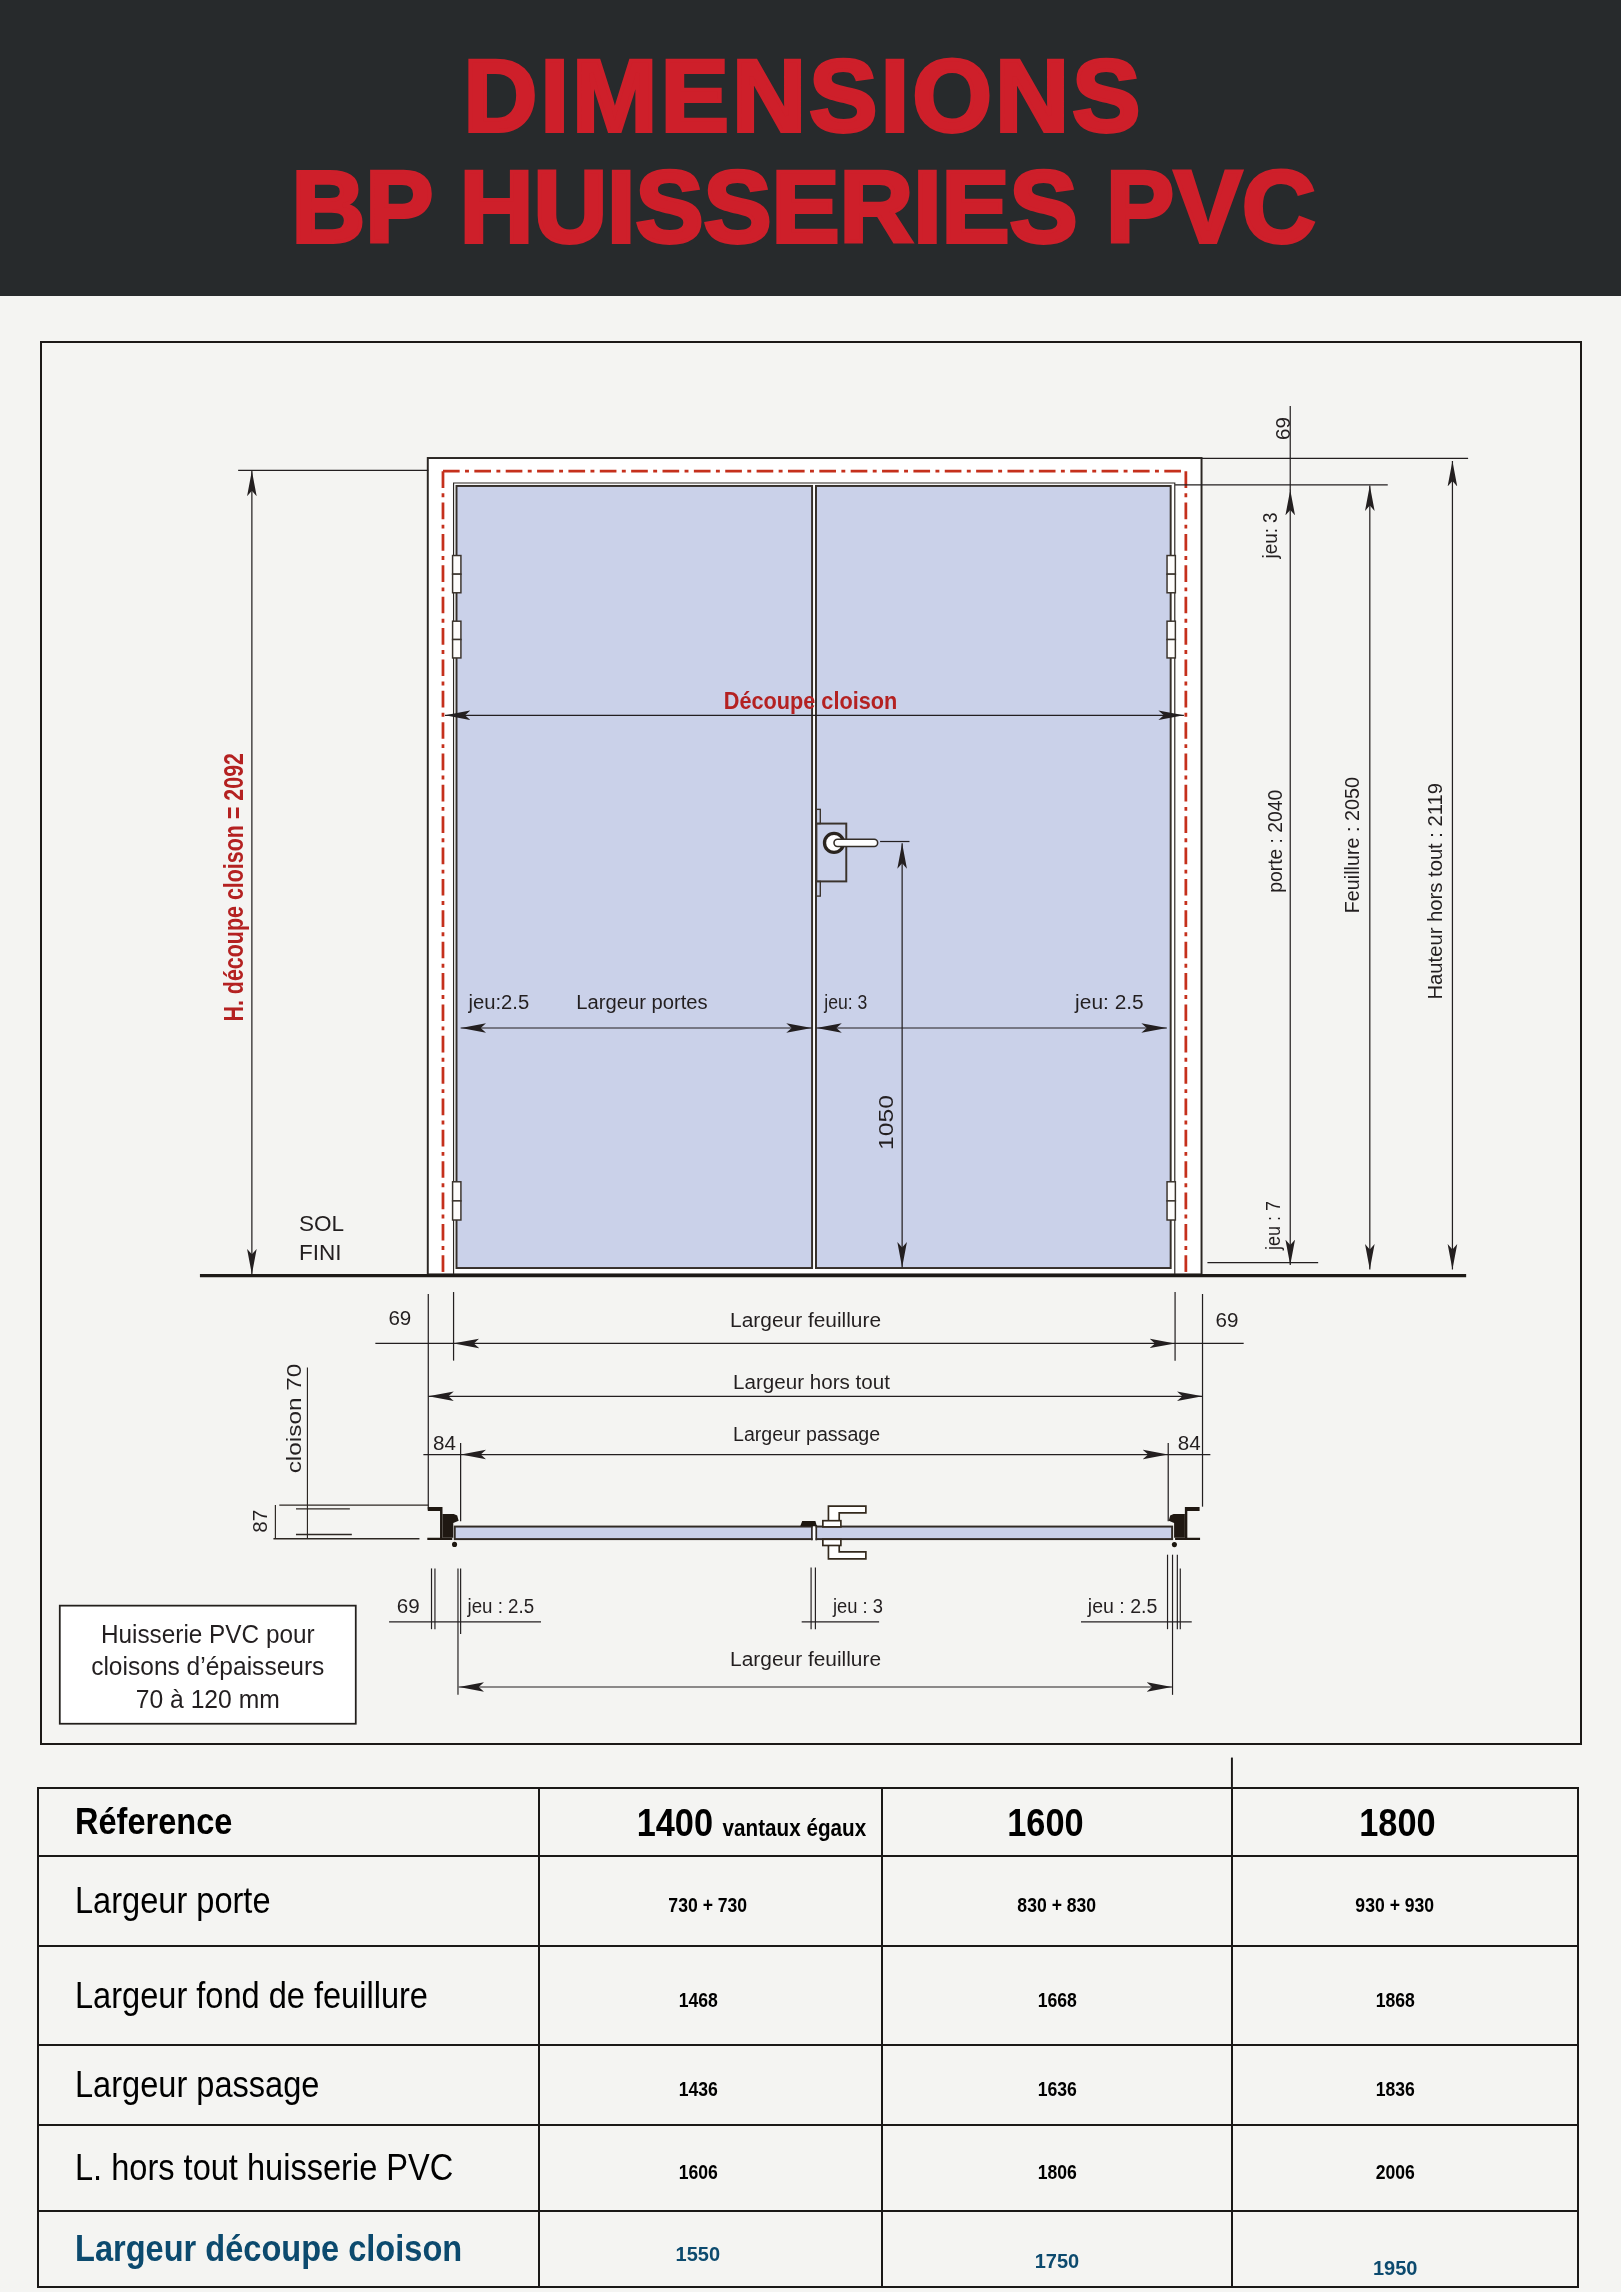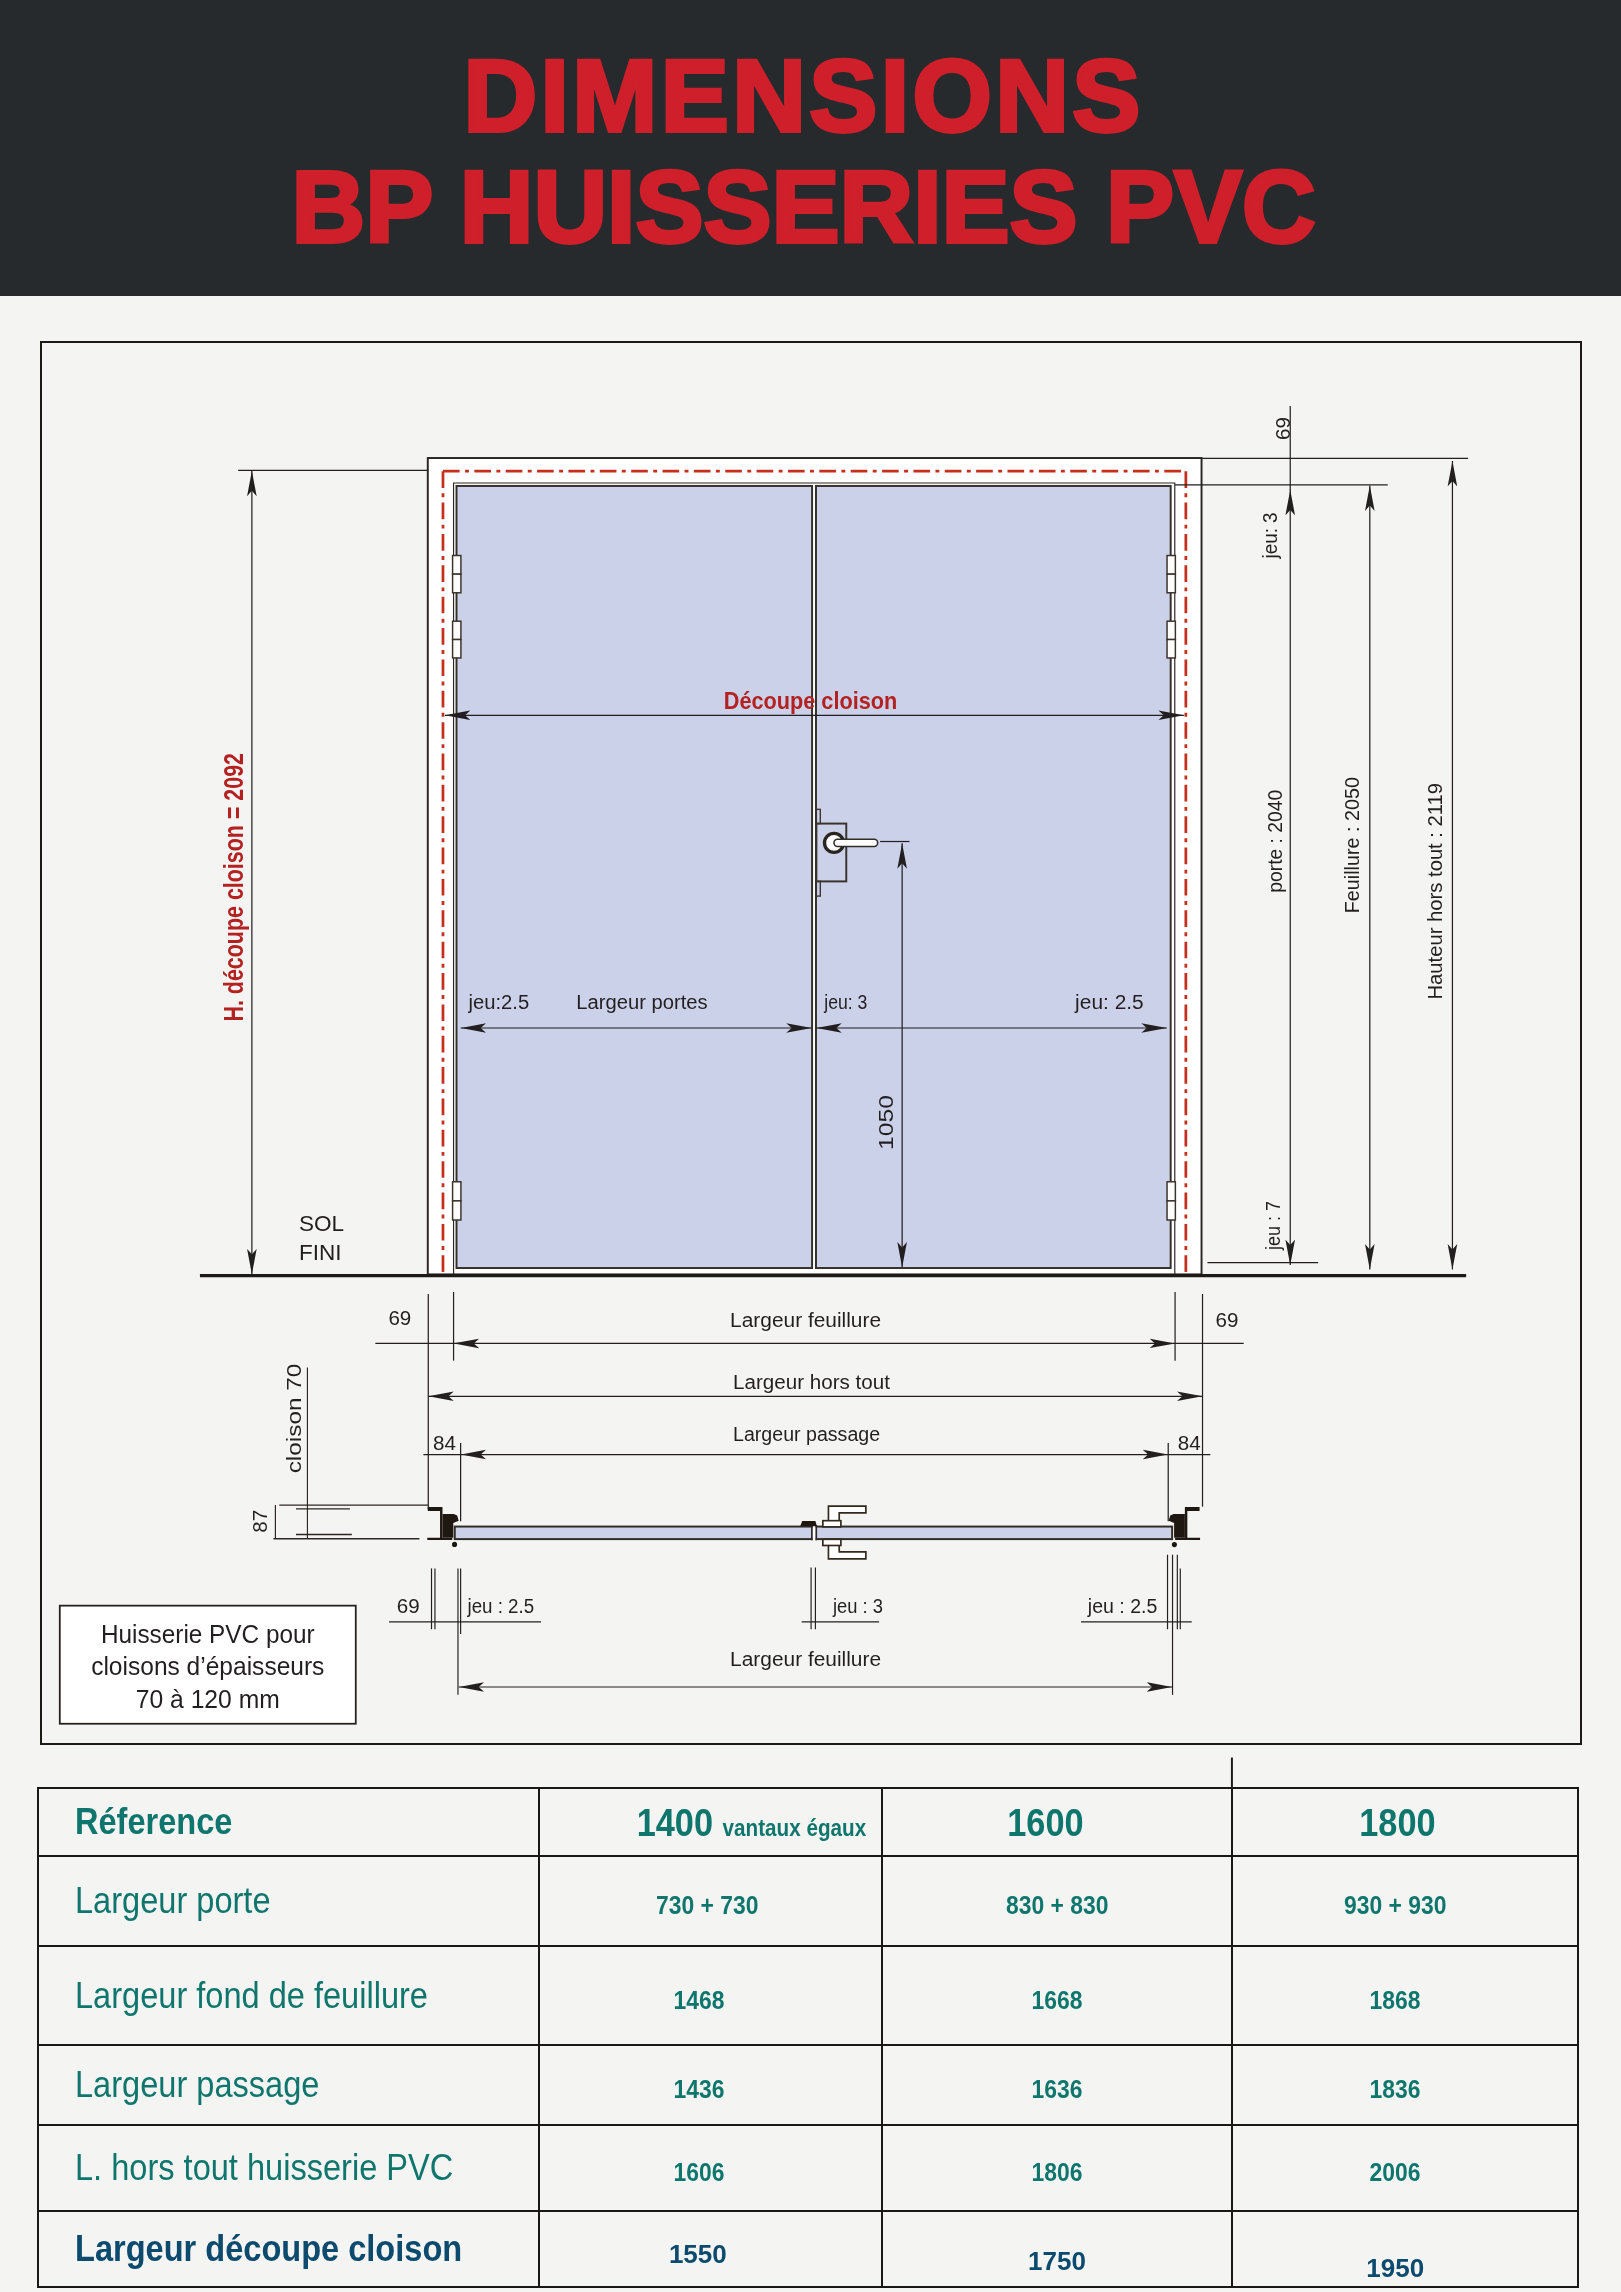--- a/index.html
+++ b/index.html
@@ -3,24 +3,24 @@
 <meta charset="utf-8">
 <title>Dimensions BP Huisseries PVC</title>
 <style>
   html,body{margin:0;padding:0;}
   body{width:1621px;height:2293px;background:#f4f4f2;font-family:"Liberation Sans",sans-serif;position:relative;overflow:hidden;}
   .hdr{position:absolute;left:0;top:0;width:1621px;height:296px;background:#272a2c;}
   .title{position:absolute;left:-6.9px;top:41px;width:1621px;text-align:center;color:#ce1f2a;font-weight:bold;font-size:102px;line-height:111px;letter-spacing:0;-webkit-text-stroke:3.9px #ce1f2a;}
   .dbox{position:absolute;left:40px;top:341px;width:1538px;height:1400px;border:2.9px solid #1c1917;}
   svg.draw{position:absolute;left:0;top:0;}
   table.tb{position:absolute;left:37px;top:1787px;border-collapse:collapse;table-layout:fixed;border:2.9px solid #1a1817;}
-  table.tb td{border:2px solid #1a1817;font-size:37px;color:#0f766e;vertical-align:middle;padding:0;}
+  table.tb td{border:2px solid #1a1817;font-size:37px;color:#000000;vertical-align:middle;padding:0;}
   .sx{display:inline-block;transform:scaleX(0.88);transform-origin:center center;white-space:nowrap;}
   td.lbl .sx{transform-origin:left center;}
-  table.tb td.val{font-size:26px;padding-top:9.8px;}
+  table.tb td.val{font-size:20px;padding-top:9.8px;}
   table.tb tr:first-child td.val{font-size:39px;padding-top:2px;margin-top:20px;}
   table.tb td.lbl{padding-left:36px;text-align:left;}
   table.tb td.val{text-align:center;font-weight:bold;}
   table.tb td.red, table.tb td .red{color:#0c4a6e;} .red{color:#c32026;}
 </style>
 </head>
 <body>
 
 <div class="hdr"></div>
 

